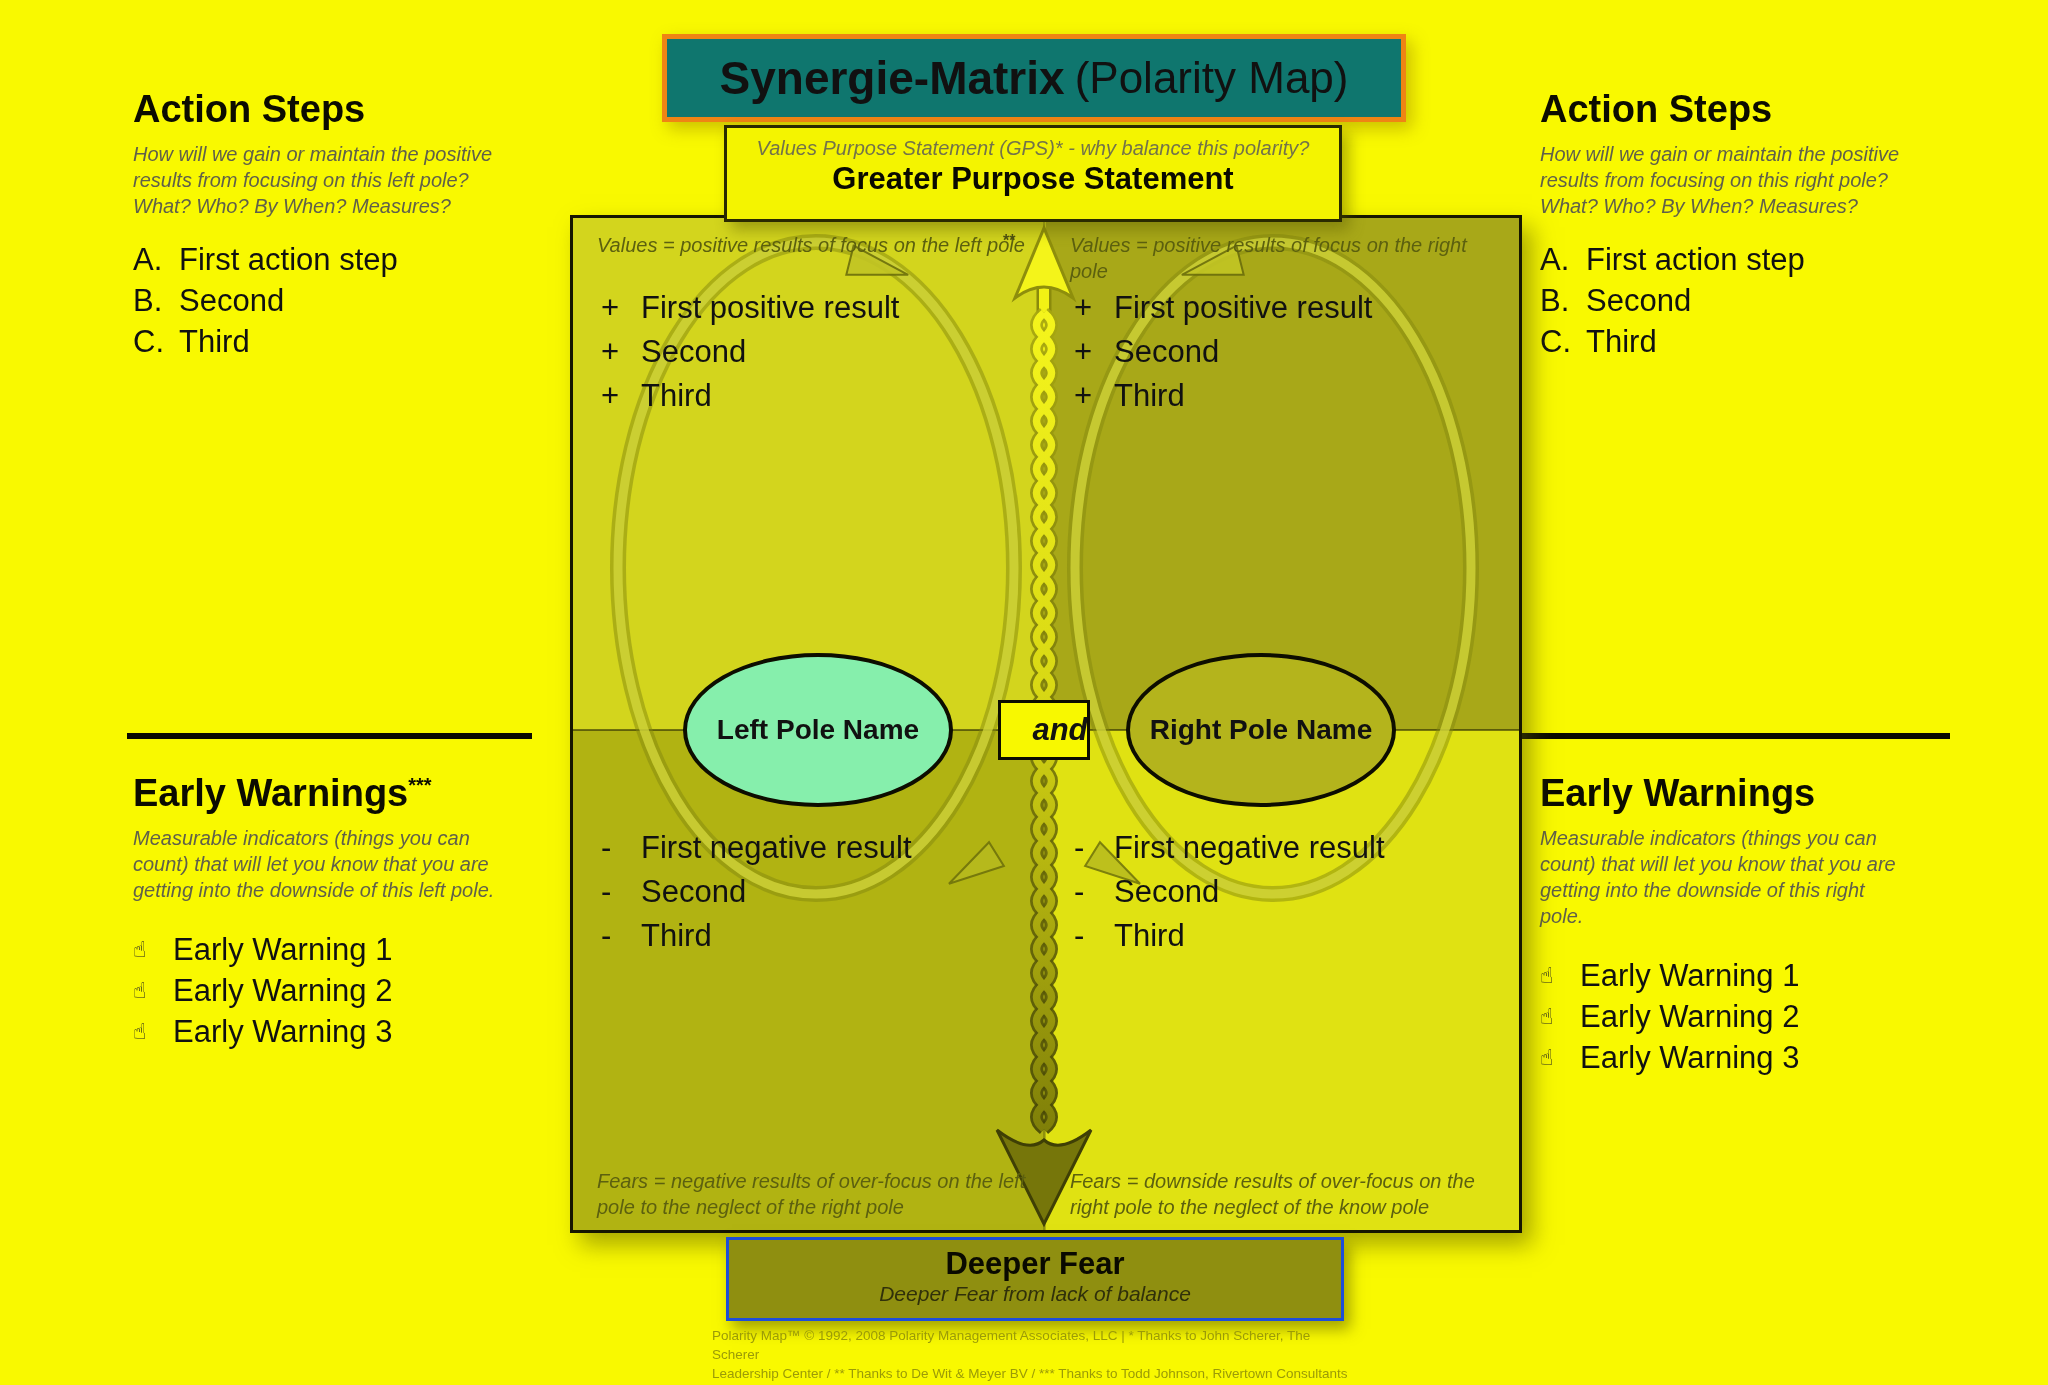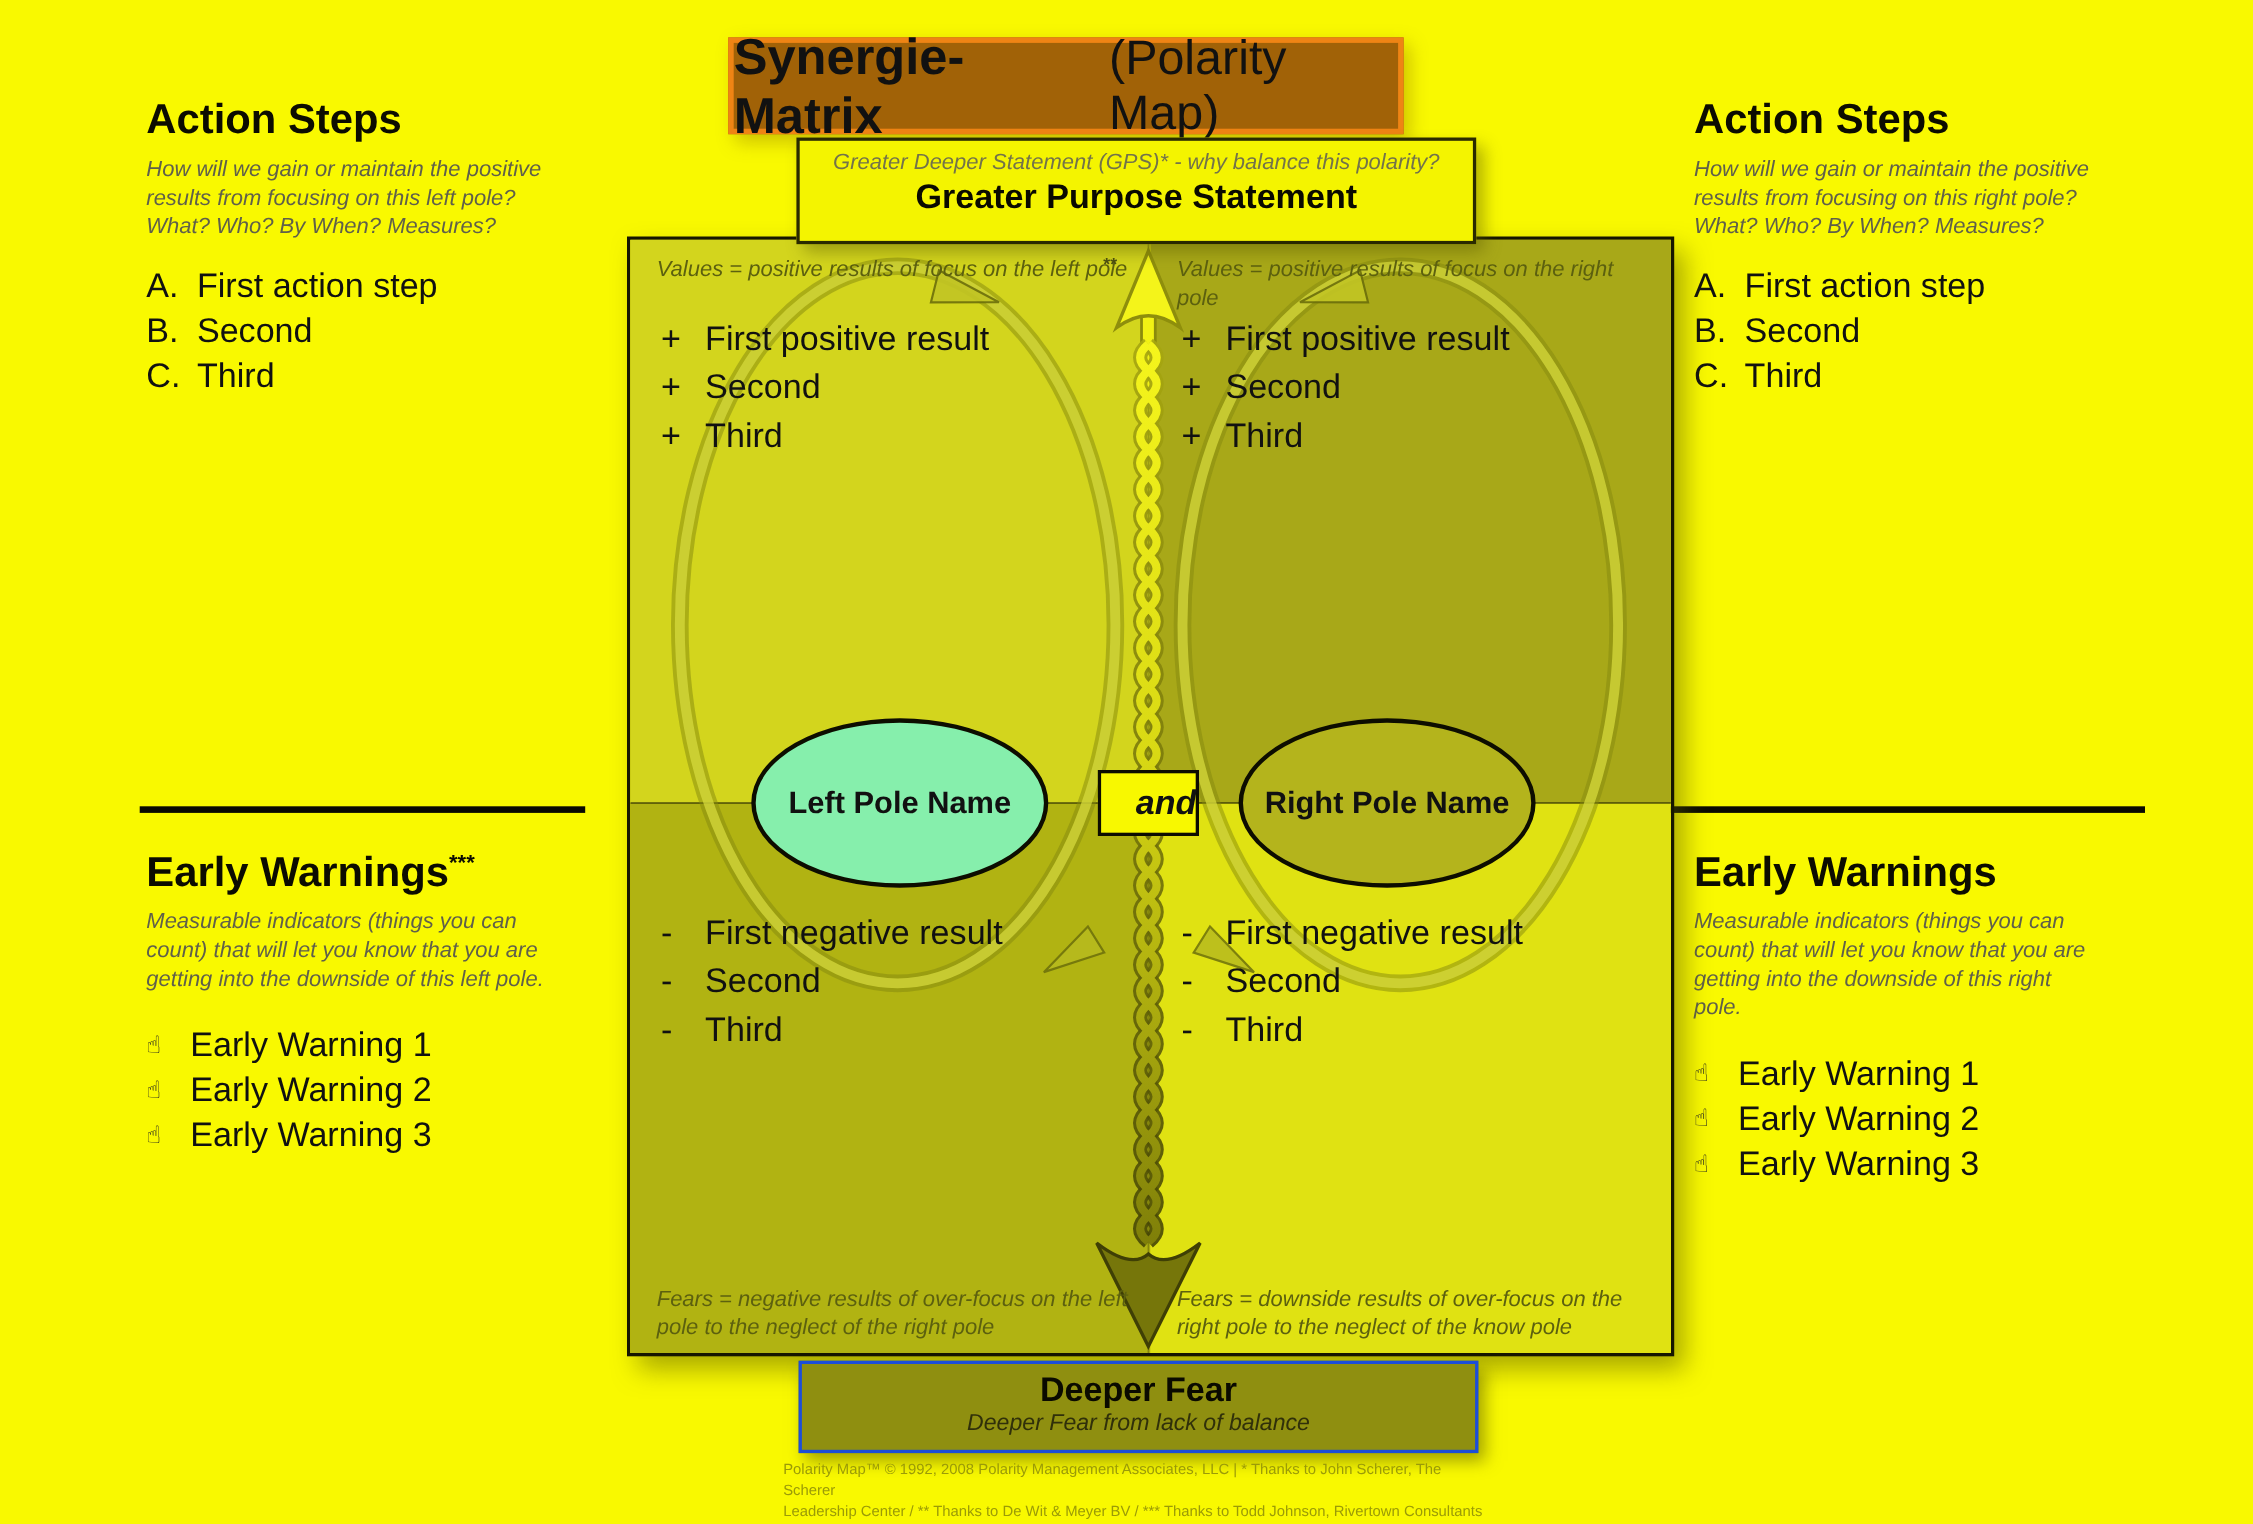--- a/index.html
+++ b/index.html
@@ -1,21 +1,21 @@
 <!DOCTYPE html>
 <html><head>
 <meta charset="utf-8">
 <style>
   html,body{margin:0;padding:0;background:#f9f900;}
   #canvas{position:relative;width:2048px;height:1385px;background:#f9f900;overflow:hidden;
           font-family:"Liberation Sans","DejaVu Sans",sans-serif;color:#111;}
   .abs{position:absolute;}
 
   
-  #title-box{left:662px;top:34px;width:614px;height:88px;background:#a16207;
+  #title-box{left:662px;top:34px;width:744px;height:88px;background:#0f766e;
              border:5px solid #ef8414;box-sizing:border-box;display:flex;align-items:center;justify-content:center;
              box-shadow:6px 7px 16px rgba(120,90,0,.35);}
   #title-box .t-bold{font-weight:bold;font-size:46px;}
   #title-box .t-reg{font-size:44px;margin-left:10px;}
 
   
   #gps-box{left:724px;top:125px;width:618px;height:97px;background:#f4f400;border:3px solid #2a2a00;
            box-sizing:border-box;text-align:center;z-index:6;box-shadow:7px 8px 14px rgba(90,90,0,.45);}
   #gps-sub{display:block;margin-top:9px;font-style:italic;font-size:20px;color:#73734a;}
   #gps-title{display:block;margin-top:1px;font-weight:bold;font-size:31px;color:#0a0a00;}
@@ -73,21 +73,21 @@
 <body>
 
 <div id="canvas">
 
   <div class="abs" id="title-box">
     <span class="t-bold">Synergie-Matrix</span>
     <span class="t-reg">(Polarity Map)</span>
   </div>
 
   <div class="abs" id="gps-box">
-    <span id="gps-sub">Greater Deeper Statement (GPS)* - why balance this polarity?</span>
+    <span id="gps-sub">Values Purpose Statement (GPS)* - why balance this polarity?</span>
     <span id="gps-title">Greater Purpose Statement</span>
   </div>
 
   <div class="abs" style="left:133px;top:88px;width:410px;">
     <div class="col-heading">Action Steps</div>
     <div class="col-desc">How will we gain or maintain the positive results from focusing on this left pole? What? Who? By When? Measures?</div>
     <div class="abc-list">
       <div class="abc-row">
           <span class="lbl">A.</span>
           <span>First action step</span>

